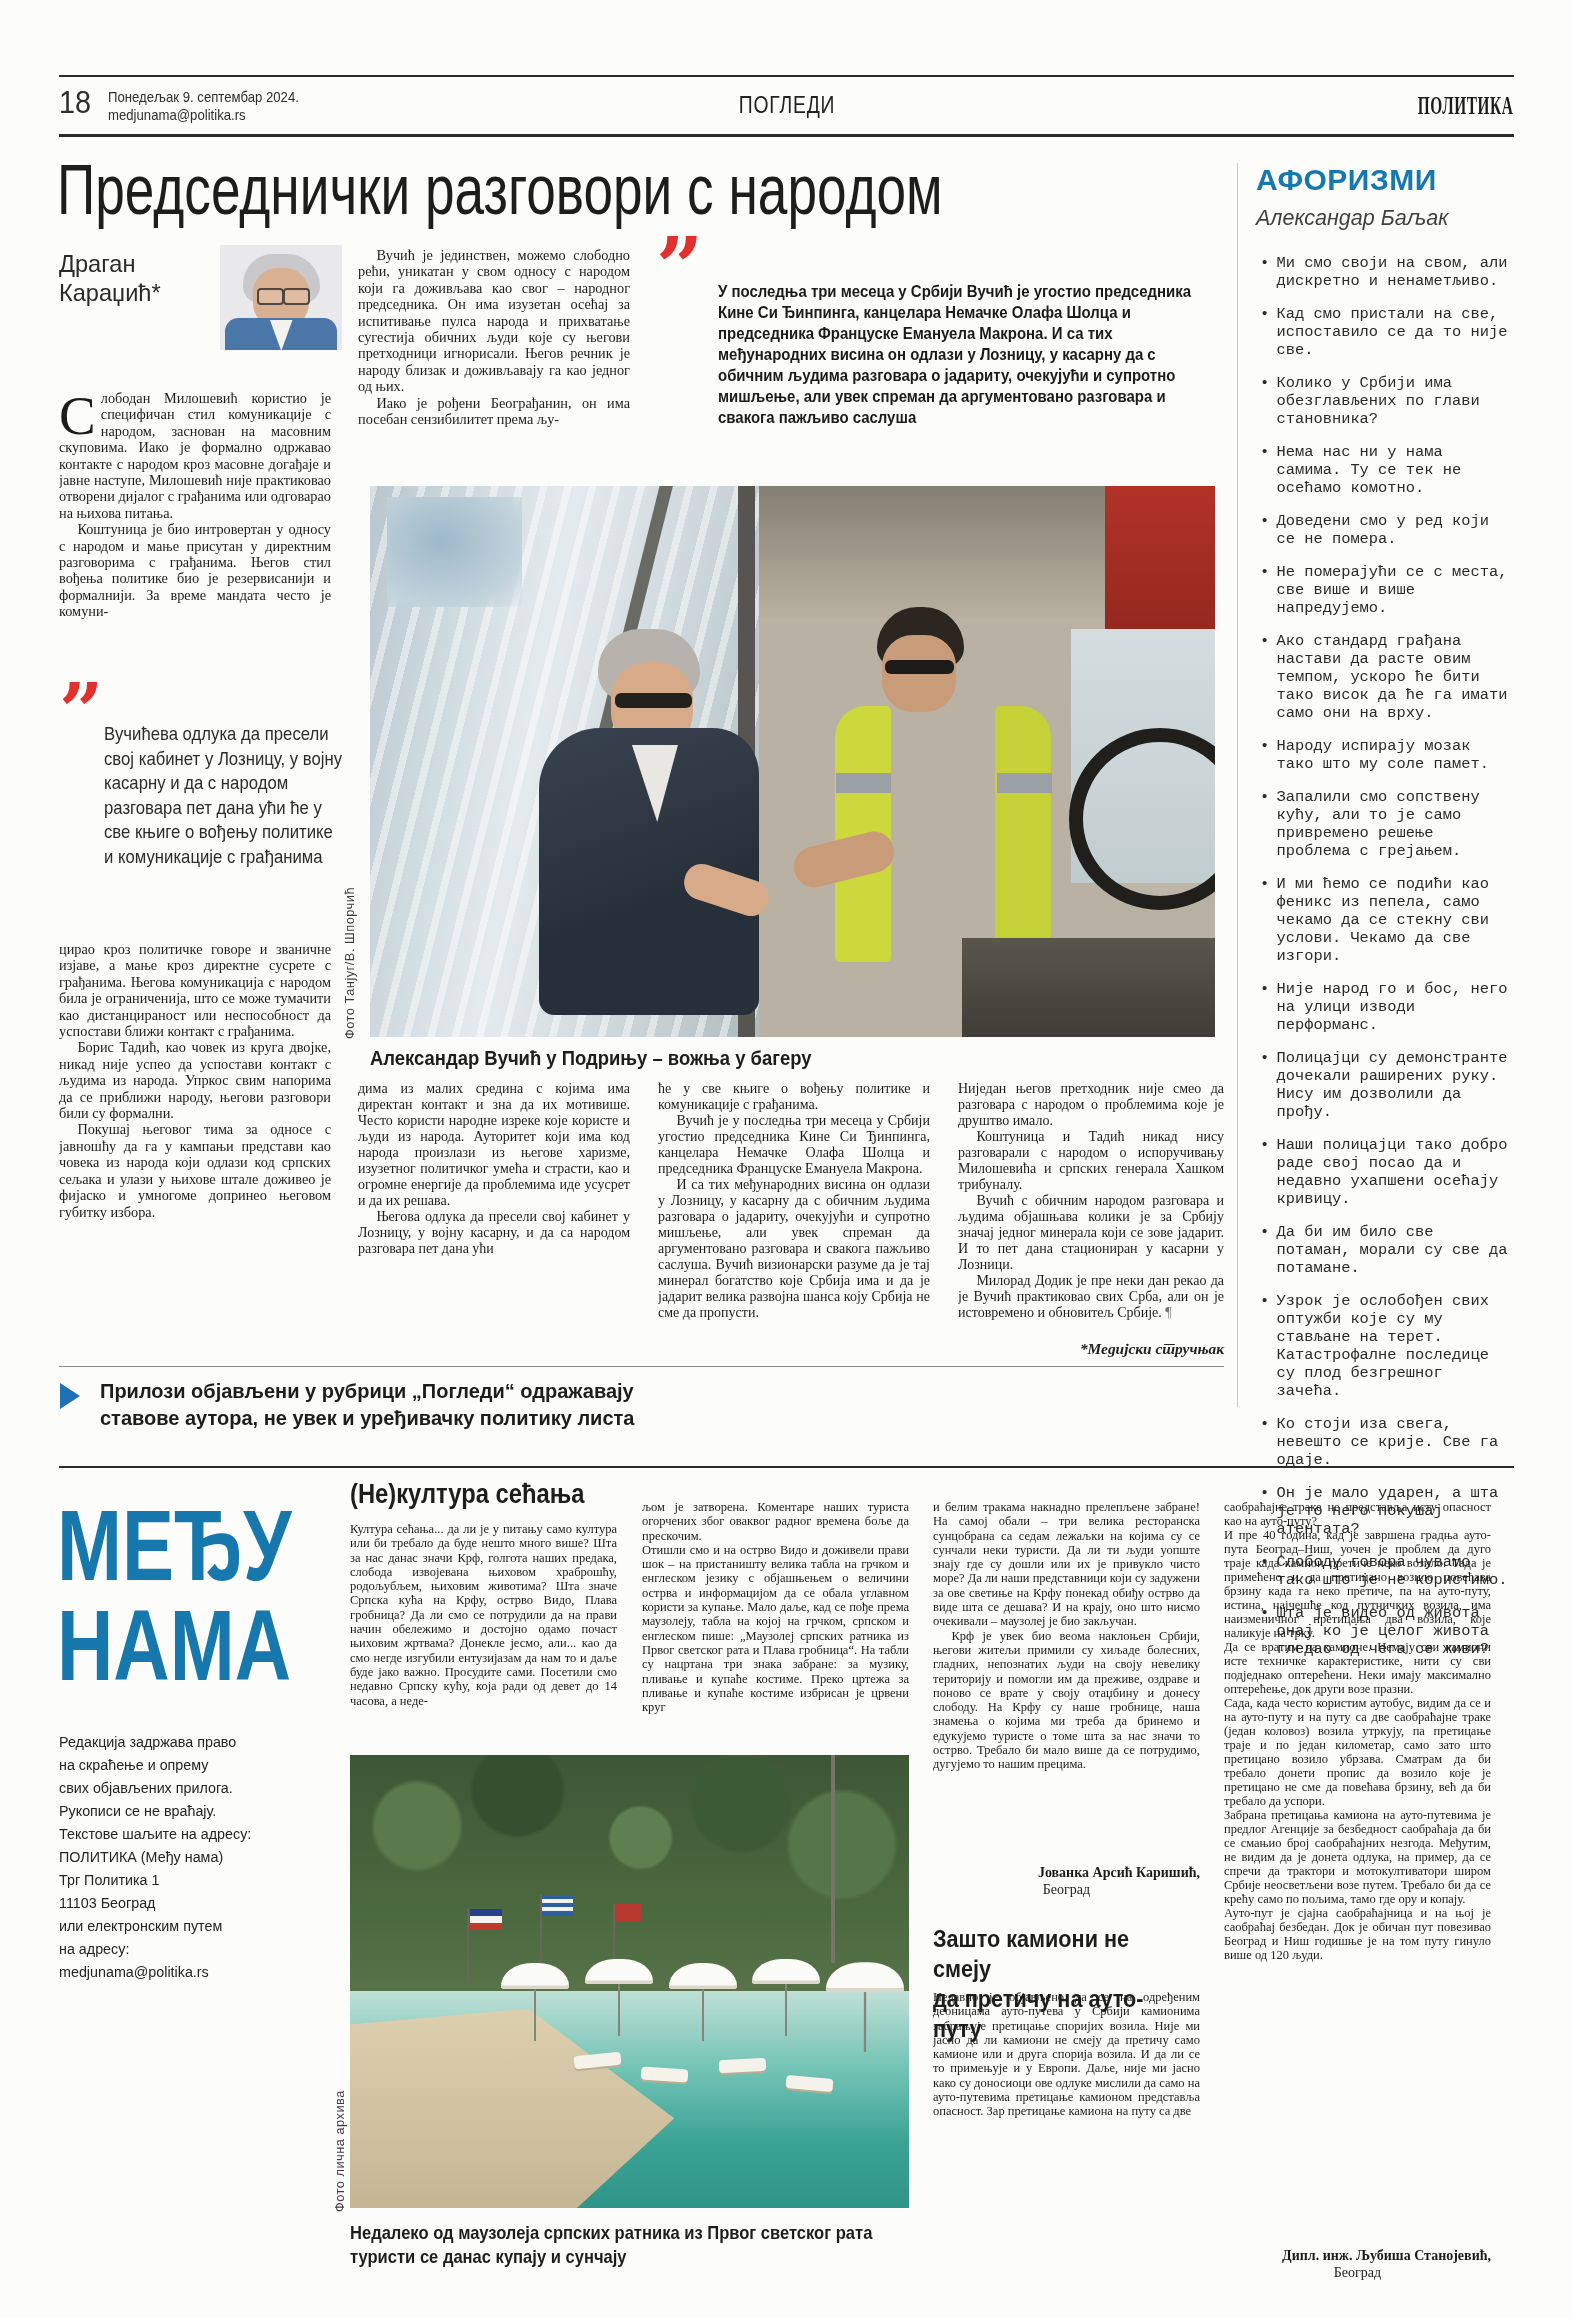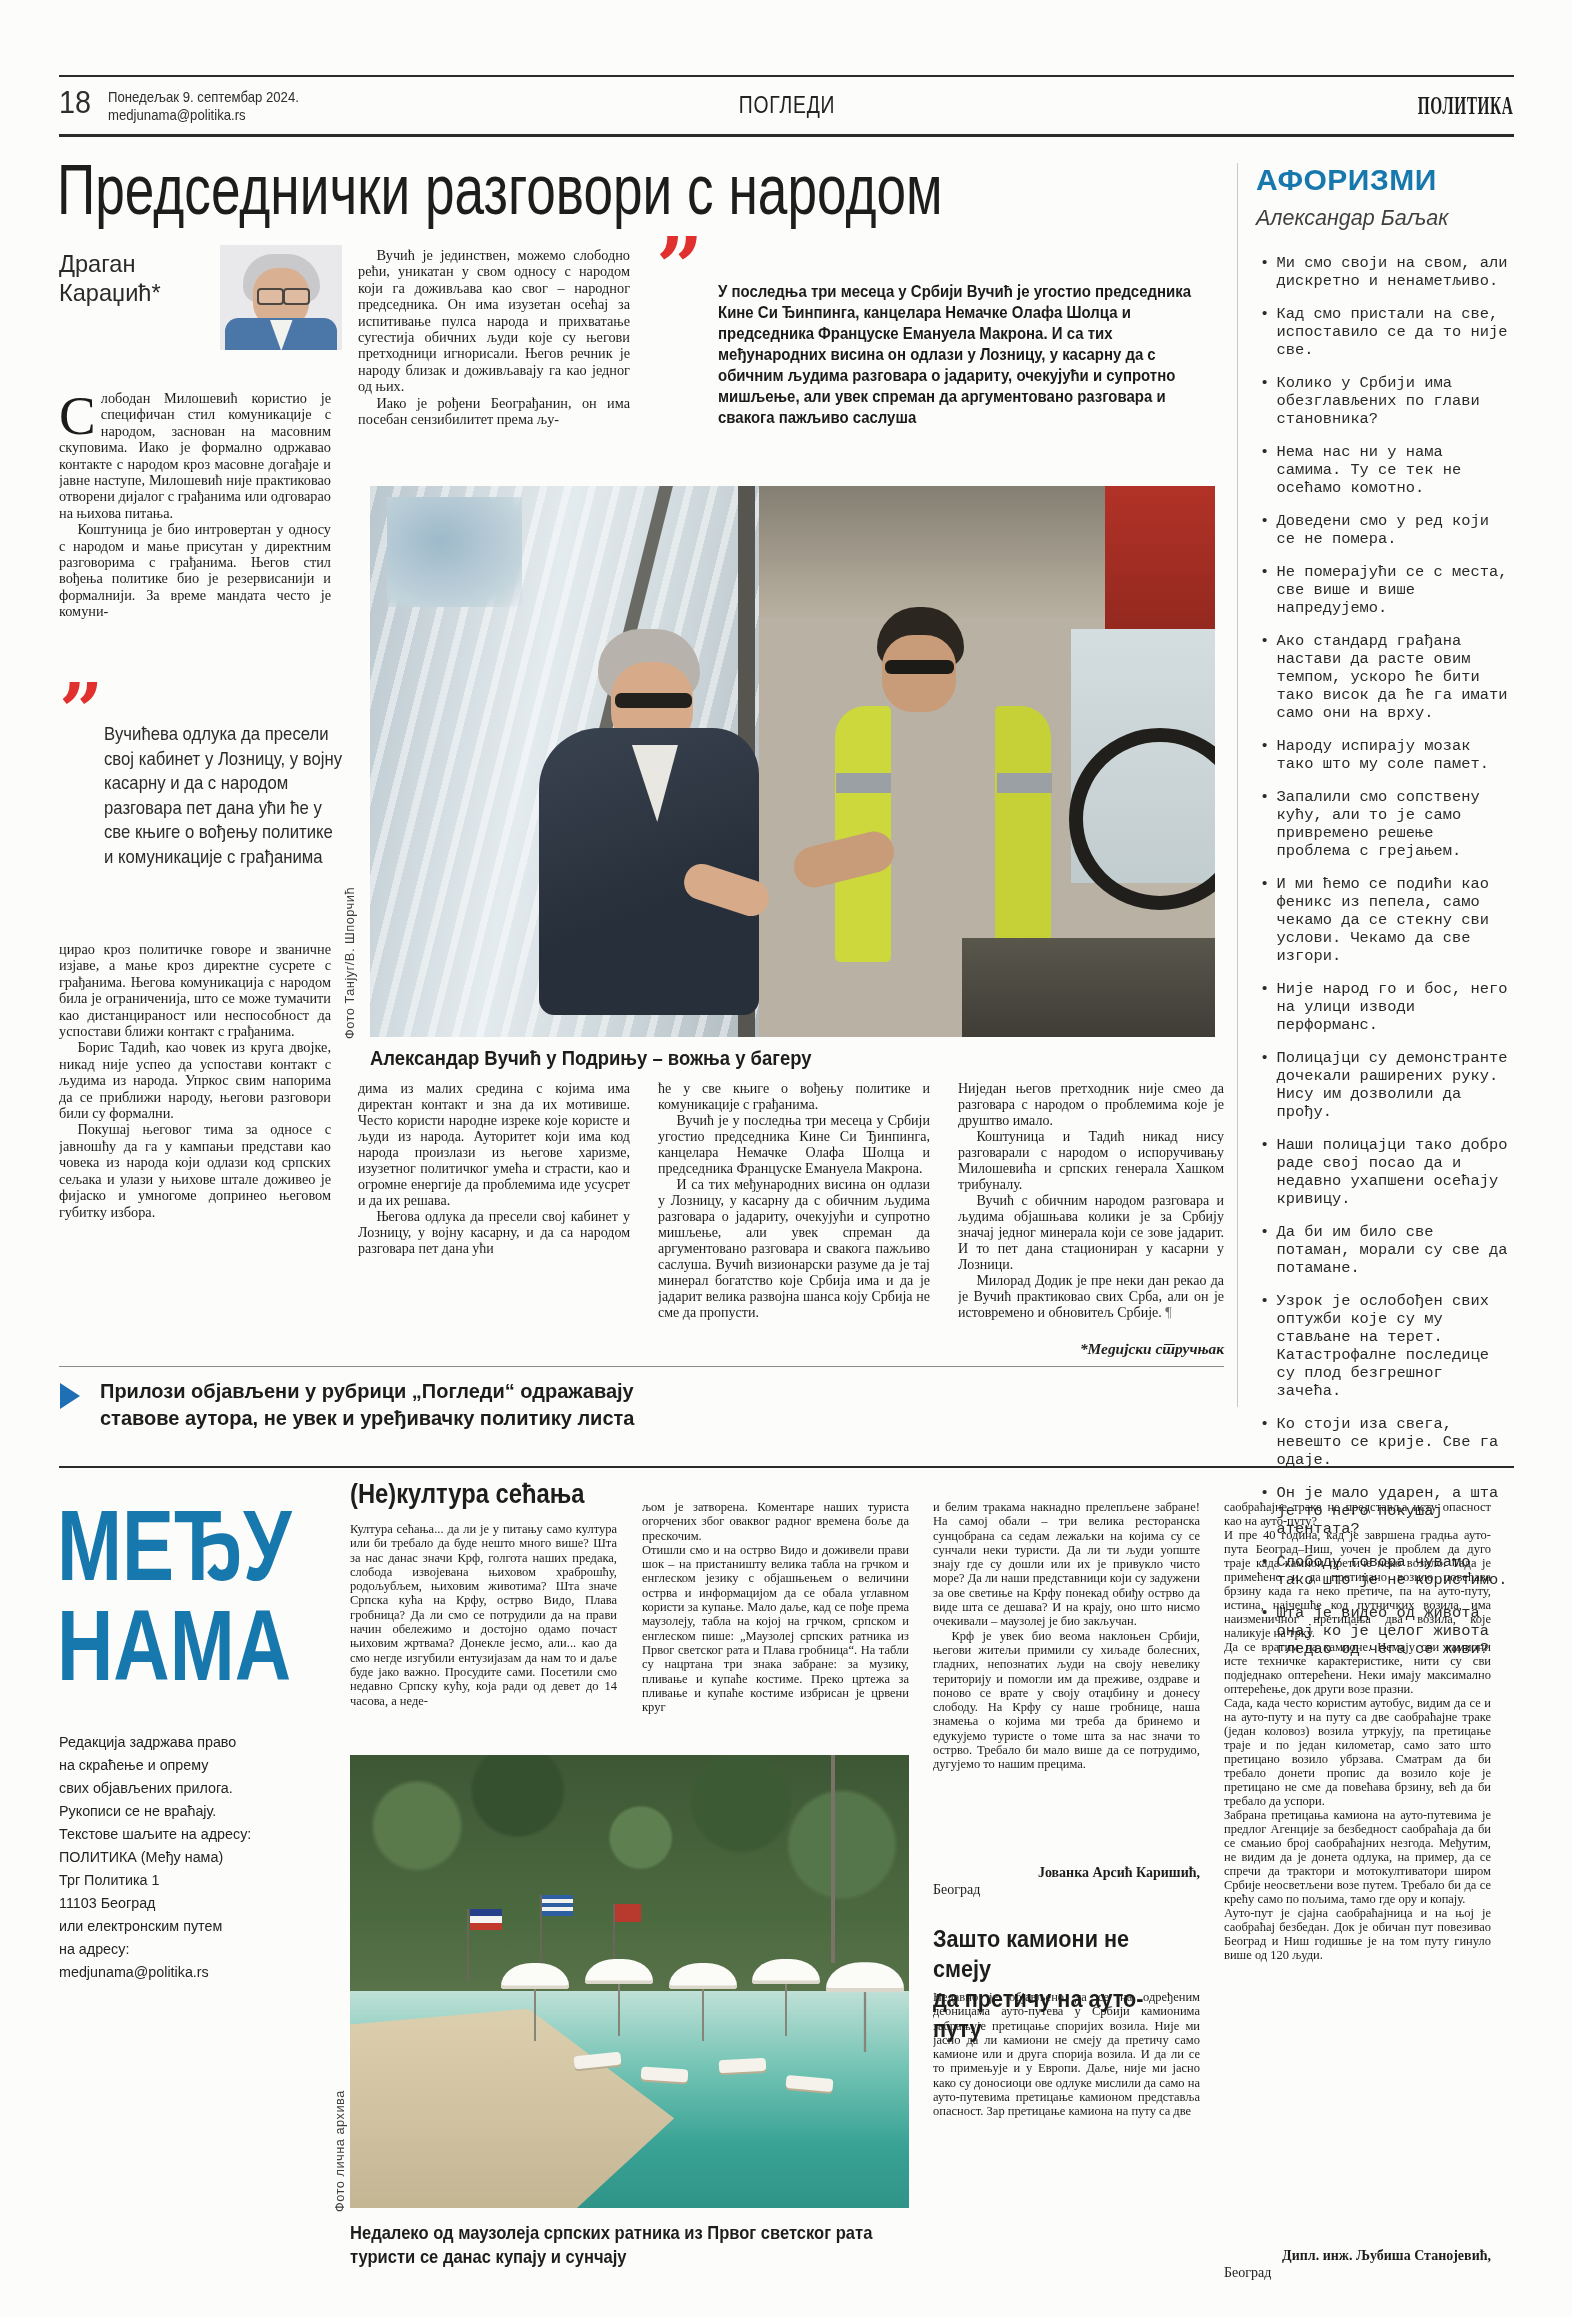--- a/index.html
+++ b/index.html
@@ -18,21 +18,21 @@
   
   .pqmark{color:#e0312e;font-family:"DejaVu Serif",serif;font-weight:bold;}
   
   .aph{position:relative;padding-left:20.5px;margin-bottom:15px;text-align:left;font-family:Liberation Mono, monospace;}
   .aph::before{content:"•";position:absolute;left:4.1px;top:0;}
   
   .photo{position:absolute;overflow:hidden;}
   .vcredit{writing-mode:vertical-rl;transform:rotate(180deg);font-family:"Liberation Sans",sans-serif;
            font-size:12.8px;color:#3d3d3b;letter-spacing:0.5px;}
   .sig{font-weight:bold;text-align:right;}
-  .sigcity{text-align:left;}
+  .sigcity{text-align:center;}
   .umb .can{width:68px;height:25.6px;background:#fbfbf7;border-radius:34px 34px 4.1px 4.1px / 25.6px 25.6px 3.1px 3.1px;
             box-shadow:inset 0 -3.6px 0 #dbd7cb;}
   .umb .pole{width:2px;height:52px;background:#87847a;margin:0 auto;}
   .lounger{position:absolute;width:47px;height:13.3px;background:#f4f2ea;border-radius:4.1px;box-shadow:0 2px 0 #b9ae92;}
 </style>
 </head>
 <body>
 
 <div class="page">
 

